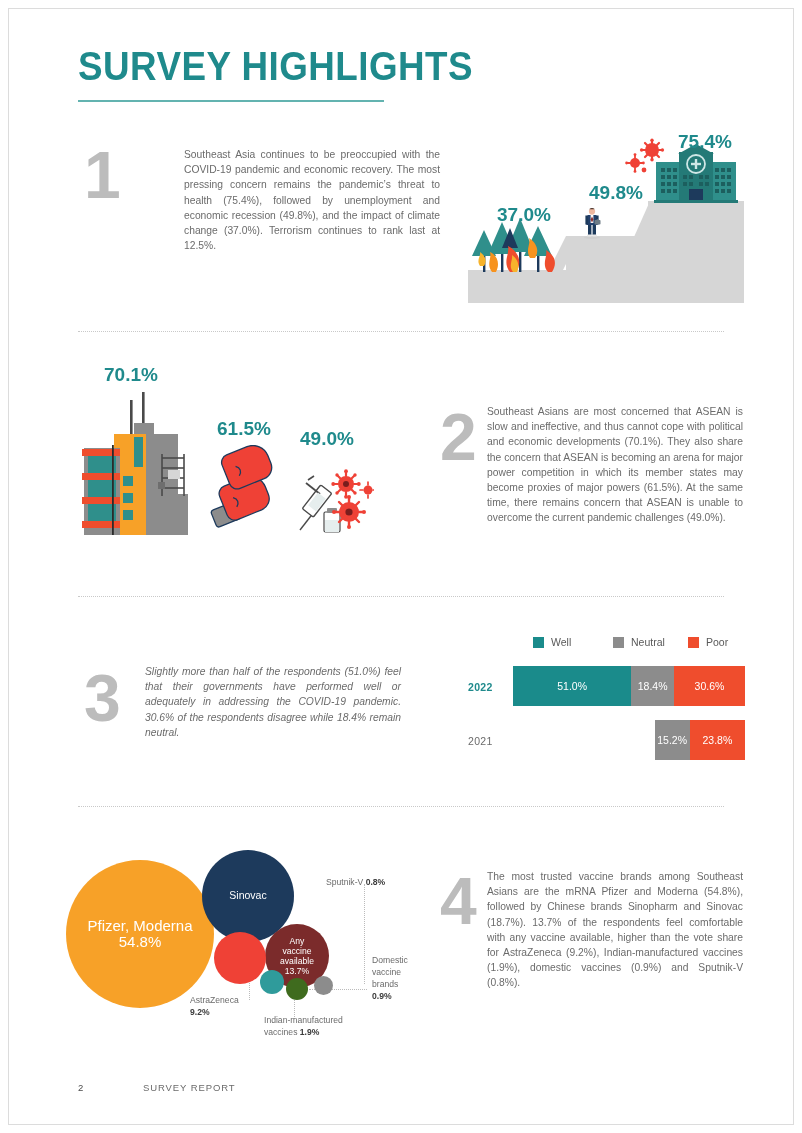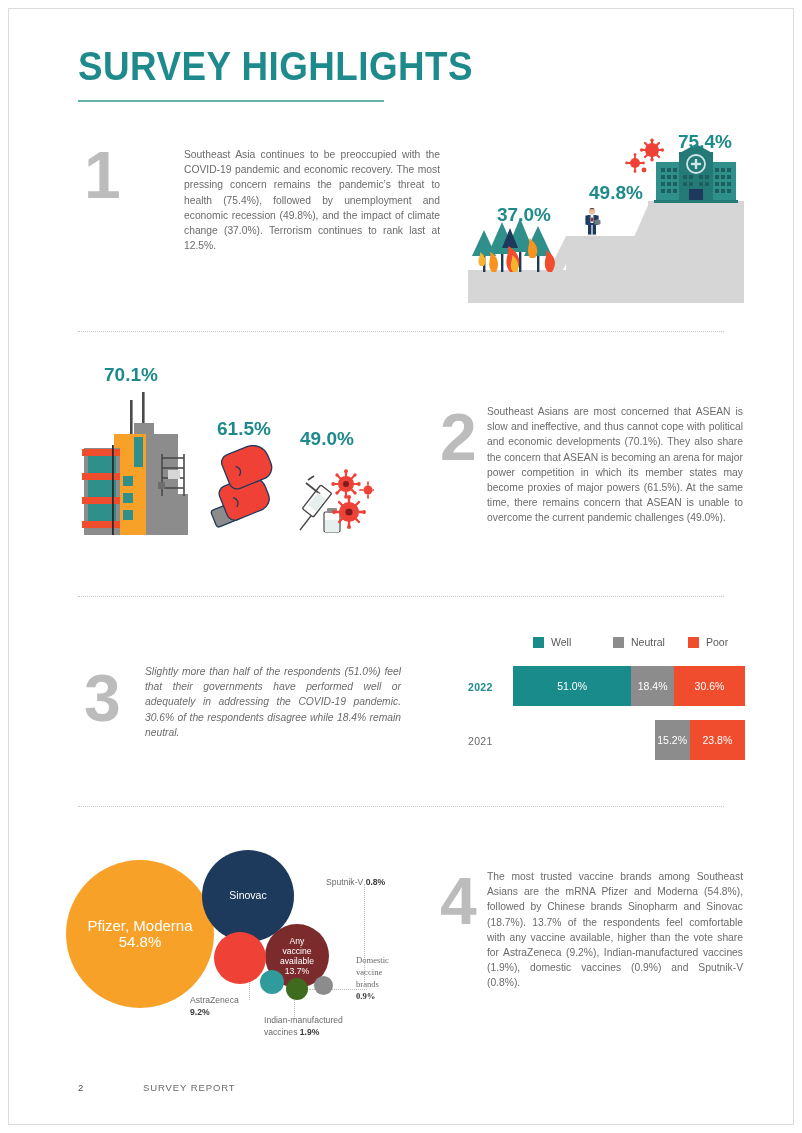--- a/index.html
+++ b/index.html
@@ -439,21 +439,21 @@
     <div class="callout" style="left:126px; top:152px; width:74px;">
       <span>AstraZeneca</span><br>
       <b>9.2%</b>
     </div>
 
     <div class="callout" style="left:262px; top:34px; white-space:nowrap;">
       <span>Sputnik-V</span>
       <b>0.8%</b>
     </div>
 
-    <div class="callout" style="left:292px; top:112px; width:60px;font-family:Liberation Serif, serif;">
+    <div class="callout" style="left:308px; top:112px; width:60px;">
       <span>Domestic</span><br>
       <span>vaccine</span><br>
       <span>brands</span><br>
       <b>0.9%</b>
     </div>
 
     <div class="callout" style="left:200px; top:172px; width:118px;">
       <span>Indian-manufactured</span><br>
       <span>vaccines</span>
       <b>1.9%</b>

